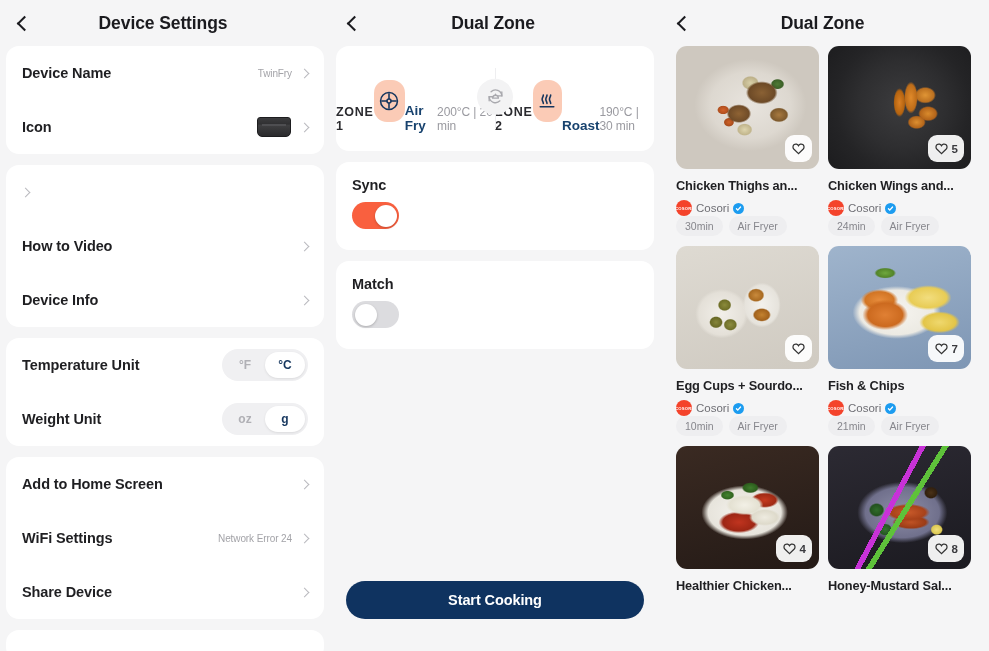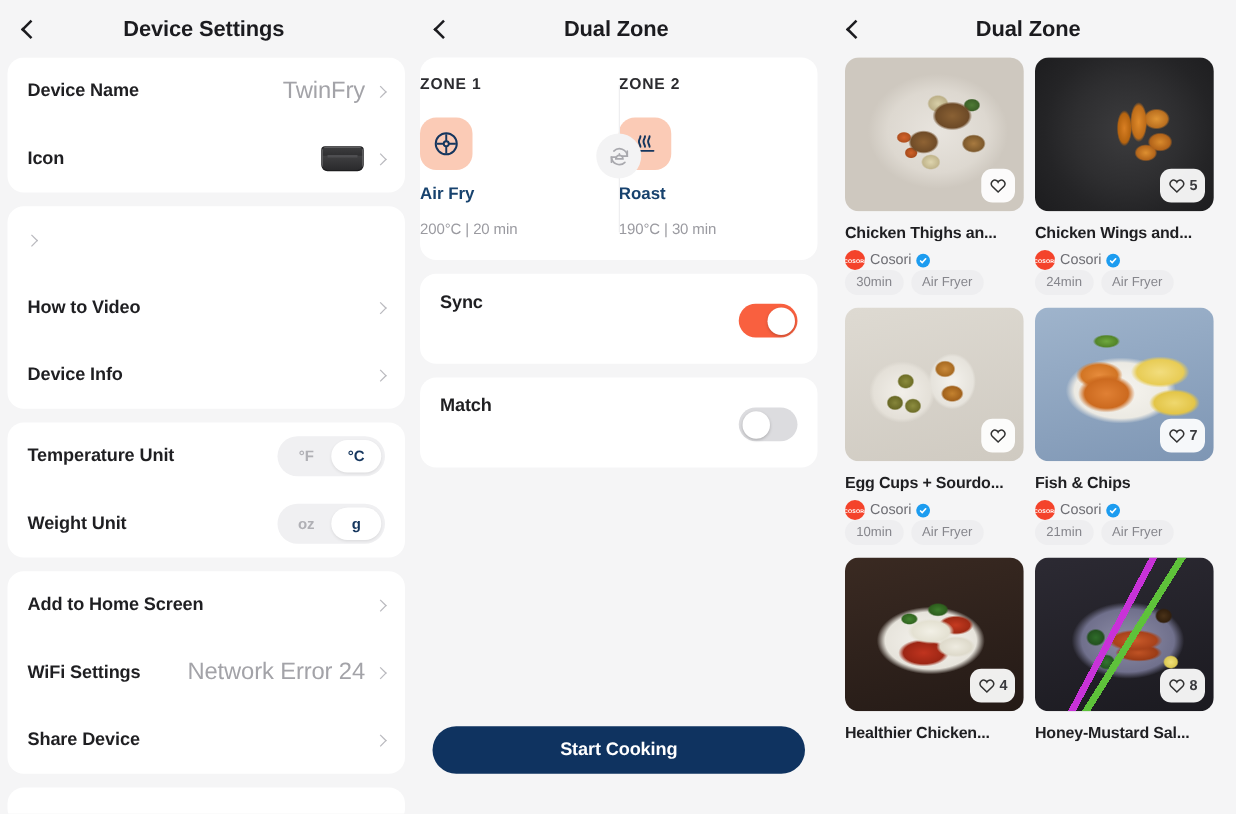--- a/index.html
+++ b/index.html
@@ -20,21 +20,21 @@
   .nav-title {
     position: absolute; left: 0; right: 4px; text-align: center;
     font-size: 17.5px; font-weight: 700; color: #1b1b1f; letter-spacing: -0.1px;
     pointer-events: none;
   }
 
   
   .card { background: #fff; border-radius: 13px; margin: 0 6px 11px 6px; overflow: hidden; }
   .row { display: flex; align-items: center; height: 54px; padding: 0 16px; cursor: pointer; }
   .row-label { font-size: 14.5px; color: #1f1f22; font-weight: 600; flex: 1; letter-spacing: -0.1px; }
-  .row-value { font-size: 19px; color: #a3a3a8; margin-right: 9px; letter-spacing: -0.1px; }
+  .row-value { font-size: 10px; color: #a3a3a8; margin-right: 9px; letter-spacing: -0.1px; }
   .chev-r { width: 7px; height: 7px; border-top: 1.8px solid #b9b9be; border-right: 1.8px solid #b9b9be; transform: rotate(45deg); flex: none; }
 
   .dev-thumb {
     width: 34px; height: 20px; margin-right: 10px; flex: none;
     border-radius: 3px 3px 5px 5px;
     background: linear-gradient(180deg,#3c3c3e 0%,#303032 34%,#3f3f41 40%,#2a2a2c 100%);
     border: 1px solid #1d1d1f;
     position: relative;
   }
   .dev-thumb:before { content:""; position:absolute; left:4px; right:4px; top:6px; height:1.5px; background:#4e4e51; }
@@ -43,37 +43,37 @@
   
   .seg { display: flex; background: #f0f0f2; border-radius: 20px; padding: 3px; flex: none; }
   .seg-opt {
     min-width: 40px; height: 26px; display: flex; align-items: center; justify-content: center;
     font-size: 12px; color: #b0b0b5; border-radius: 17px; padding: 0 12px; cursor: pointer; font-weight: 600;
   }
   .seg-opt.on { background: #fff; color: #15365e; font-weight: 700; box-shadow: 0 1px 2.5px rgba(0,0,0,.09); }
 
   
   .zones { display: flex; background: #fff; border-radius: 13px; margin: 0 6px 11px 6px; position: relative; padding: 14px 0 18px; }
-  .zone { flex: 1; display: flex; flex-direction: column; align-items: flex-start; cursor: pointer; }
+  .zone { flex: 1; display: flex; flex-direction: row; align-items: flex-end; cursor: pointer; }
   .zone-name { font-size: 12.5px; font-weight: 700; color: #2b2b2f; letter-spacing: 0.7px; }
   .zone-icon {
     width: 42px; height: 42px; border-radius: 13px; background: #fbcbb6;
     display: flex; align-items: center; justify-content: center; margin: 20px 0 11px;
   }
   .zone-mode { font-size: 13.5px; font-weight: 700; color: #17426e; }
   .zone-meta { font-size: 12px; color: #9a9aa0; margin-top: 14px; letter-spacing: -0.1px; }
   .zone-div { position: absolute; left: 50%; top: 22px; bottom: 22px; width: 1px; background: #eeeef0; }
   .swap-btn {
     position: absolute; left: 50%; top: 50%; transform: translate(-50%,-56%);
     width: 36px; height: 36px; border-radius: 50%; background: #f3f3f4;
     display: flex; align-items: center; justify-content: center; cursor: pointer; z-index: 2;
   }
 
   
-  .togrow { background: #fff; border-radius: 13px; margin: 0 6px 11px 6px; padding: 15px 16px 21px; display: flex; align-items: flex-start; }
+  .togrow { background: #fff; border-radius: 13px; margin: 0 6px 11px 6px; padding: 15px 16px 21px; display: flex; align-items: flex-start; flex-direction: column; }
   .togtext { flex: 1; }
   .tog-title { font-size: 14.5px; font-weight: 700; color: #1f1f22; letter-spacing: -0.1px; }
   .tog-sub { font-size: 11.5px; color: #a0a0a6; margin-top: 6px; letter-spacing: -0.1px; }
   .switch { width: 47px; height: 27px; border-radius: 15px; position: relative; flex: none; margin-top: 9px; cursor: pointer; background: #dcdcdf; }
   .switch.on { background: #f9603f; }
   .knob { position: absolute; top: 2.5px; left: 2.5px; width: 22px; height: 22px; border-radius: 50%; background: #fff; box-shadow: 0 1px 2.5px rgba(0,0,0,.22); }
   .switch.on .knob { left: auto; right: 2.5px; }
 
   .start-wrap { position: absolute; left: 0; right: 0; bottom: 32px; padding: 0 16px; }
   .start-btn {

